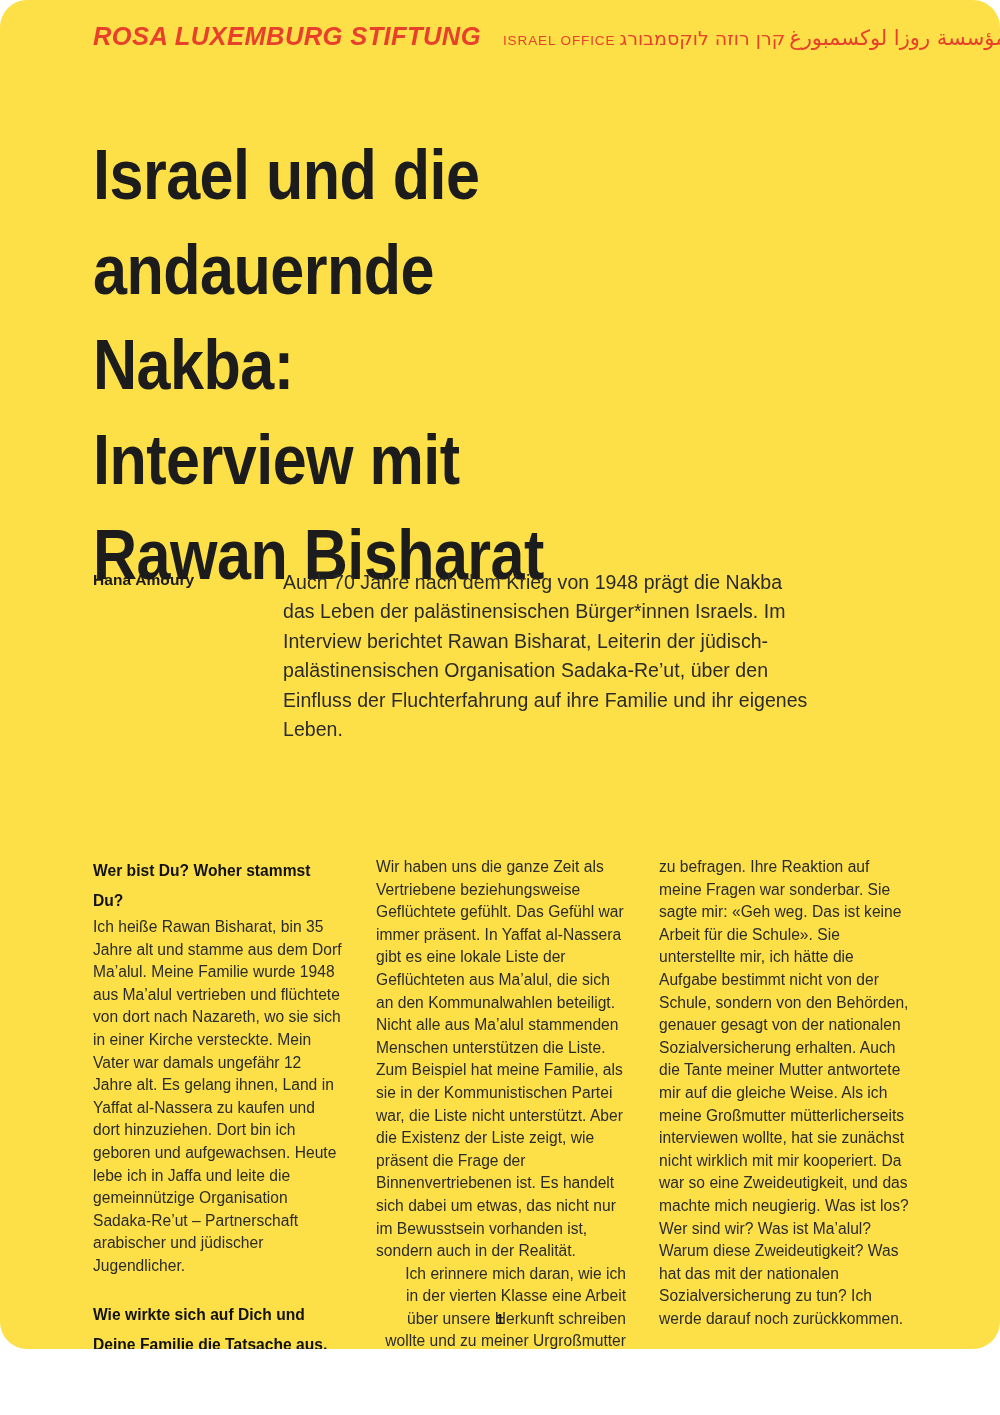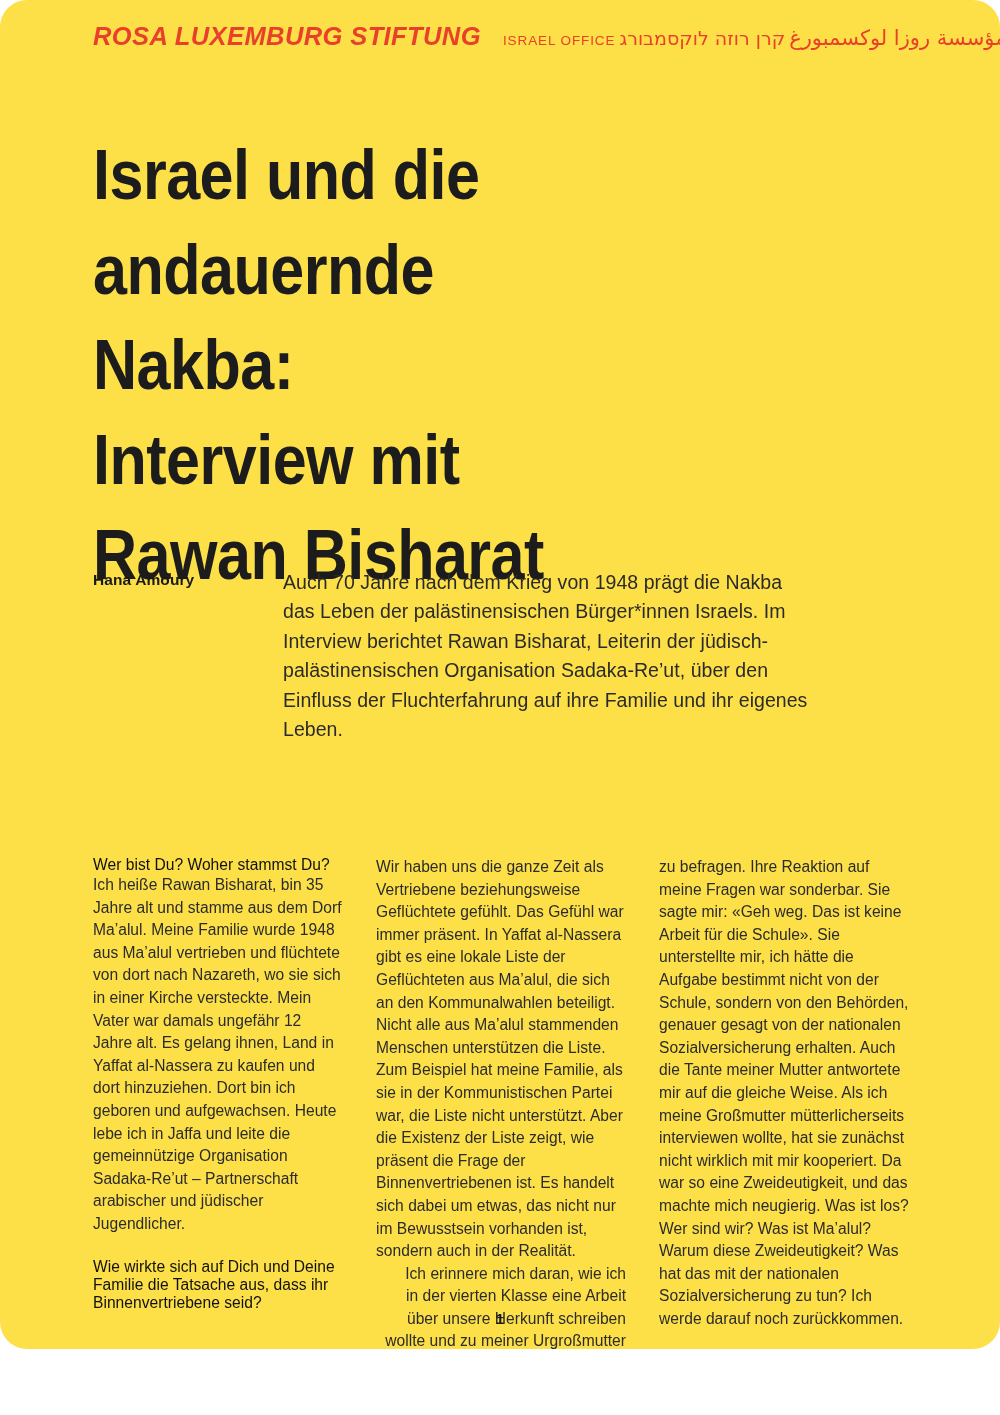--- a/index.html
+++ b/index.html
@@ -119,24 +119,24 @@
     font-size: 15.6px;
     line-height: 22.6px;
     color: #2b2b2b;
     letter-spacing: 0.02px;
     text-align: left;
     hyphens: manual;
   }
   .col p { margin: 0; }
   .col p.indent { text-indent: 17px; text-align: right; }
   .q {
-    font-weight: 400;
+    font-weight: 700;
     color: #111111;
     margin: 0;
-    line-height: 18px;
+    line-height: 30px;
   }
   .q.spaced { margin-top: 22.6px; }
 
   
   .folio {
     position: absolute;
     left: 0;
     right: 0;
     top: 1310px;
     text-align: center;

